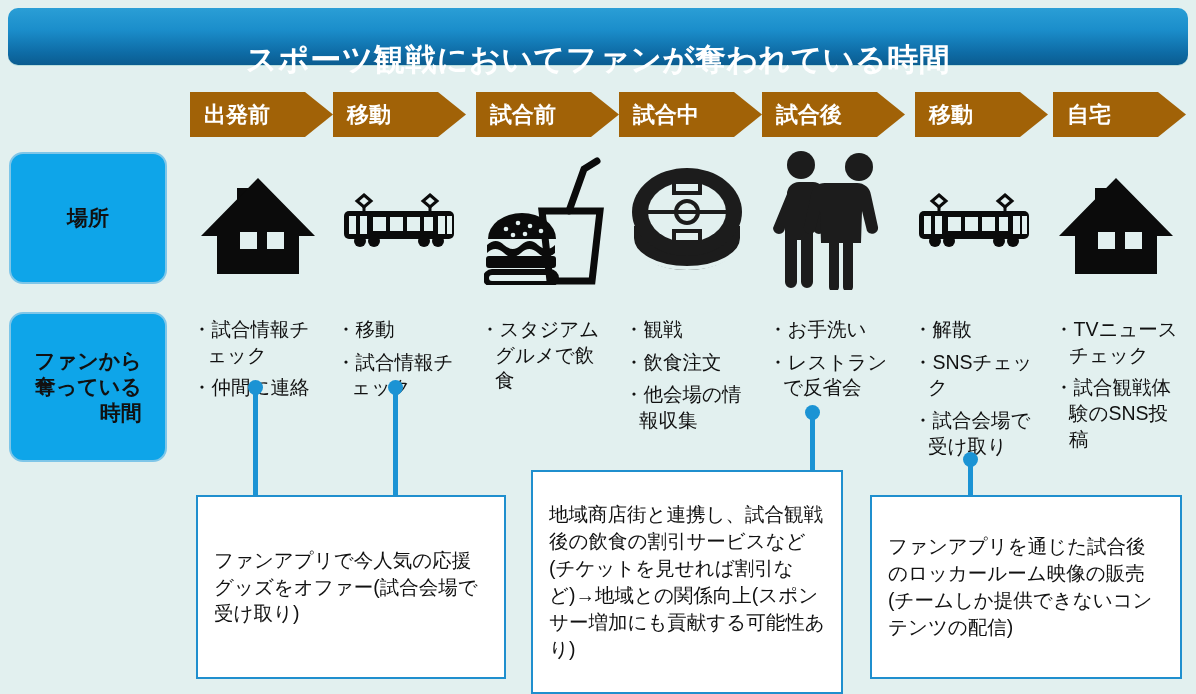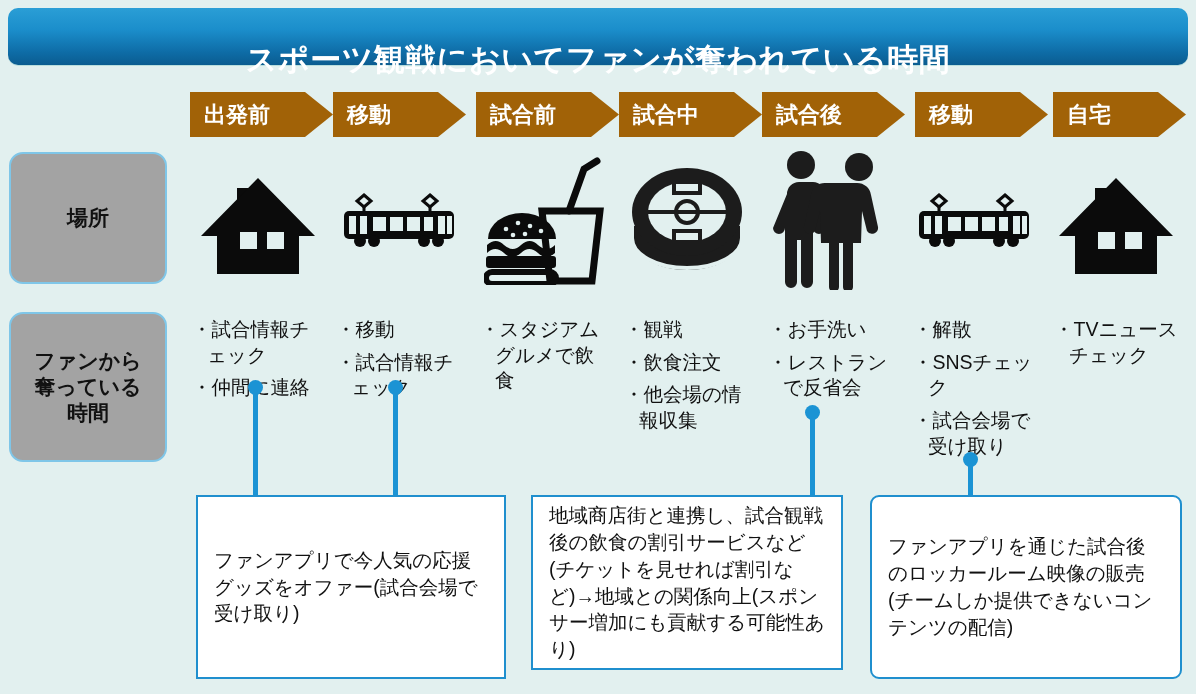--- a/index.html
+++ b/index.html
@@ -61,28 +61,28 @@
     box-sizing: border-box;
     -webkit-clip-path: polygon(0 0, calc(100% - 28px) 0, 100% 50%, calc(100% - 28px) 100%, 0 100%);
     clip-path: polygon(0 0, calc(100% - 28px) 0, 100% 50%, calc(100% - 28px) 100%, 0 100%);
   }
   .chev span { white-space: nowrap; }
 
   
   .rowlabel {
     position: absolute;
     left: 9px;
-    background: #a3a3a3;
+    background: #0ea5e9;
     border: 2px solid #7fc6e8;
     border-radius: 14px;
     box-sizing: border-box;
     display: flex;
     align-items: center;
     justify-content: center;
-    text-align: center;
+    text-align: right;
     font-weight: bold;
     color: #111111;
     line-height: 1.25;
   }
   #rowlabel-place {
     top: 152px;
     width: 158px;
     height: 132px;
     font-size: 21px;
   }
@@ -330,38 +330,39 @@
   <div class="bullets" style="left:913px; width:128px;">
     <ul>
       <li>解散</li>
       <li>SNSチェック</li>
       <li>試合会場で受け取り</li>
     </ul>
   </div>
   <div class="bullets" style="left:1054px; width:124px;">
     <ul>
       <li>TVニュースチェック</li>
+      <li>試合観戦体験のSNS投稿</li>
     </ul>
   </div>
 
   <div class="conn-dot" style="left:248px; top:380px;"></div>
   <div class="conn-line" style="left:253px; top:387px; height:110px;"></div>
 
   <div class="conn-dot" style="left:388px; top:380px;"></div>
   <div class="conn-line" style="left:393px; top:387px; height:110px;"></div>
 
   <div class="conn-dot" style="left:805px; top:405px;"></div>
   <div class="conn-line" style="left:810px; top:412px; height:85px;"></div>
 
   <div class="conn-dot" style="left:963px; top:452px;"></div>
   <div class="conn-line" style="left:968px; top:459px; height:38px;"></div>
 
   <div class="callout" style="left:196px; top:495px; width:310px; height:184px;align-items:center;">
     <p>ファンアプリで今人気の応援グッズをオファー(試合会場で受け取り)</p>
   </div>
-  <div class="callout" style="left:531px; top:495px; width:312px; height:175px;">
+  <div class="callout" style="left:531px; top:470px; width:312px; height:224px;">
     <p>地域商店街と連携し、試合観戦後の飲食の割引サービスなど(チケットを見せれば割引など)→地域との関係向上(スポンサー増加にも貢献する可能性あり)</p>
   </div>
-  <div class="callout" style="left:870px; top:495px; width:312px; height:184px;border-radius:9px;">
+  <div class="callout" style="left:870px; top:495px; width:312px; height:184px;">
     <p>ファンアプリを通じた試合後のロッカールーム映像の販売(チームしか提供できないコンテンツの配信)</p>
   </div>
 
 </div>
 
 </body></html>

